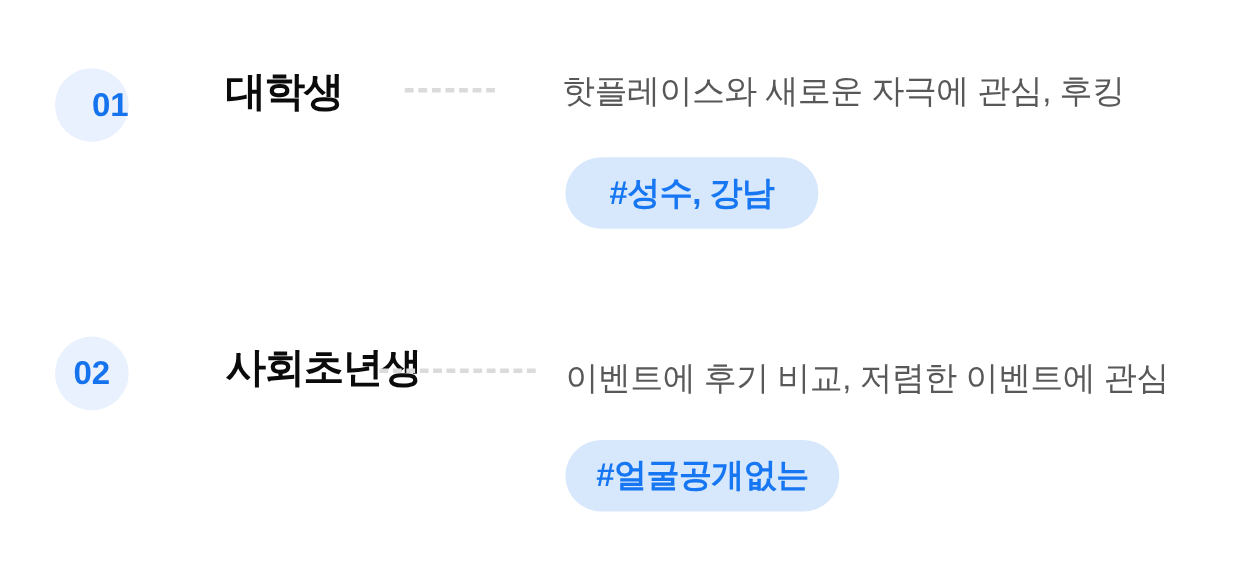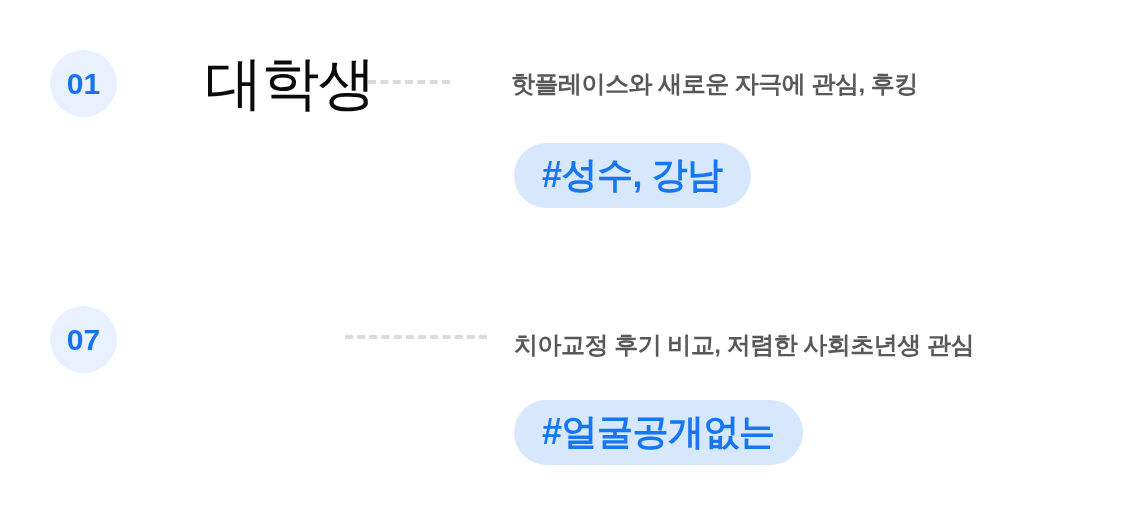--- a/index.html
+++ b/index.html
@@ -26,63 +26,63 @@
     width: 67px; height: 67px;
     border-radius: 50%;
     background: var(--circle_bg);
     display: flex; align-items: center; justify-content: center;
     color: var(--accent);
     font-weight: 700;
     font-size: 30px;
   }
   .title {
     position: absolute;
-    font-weight: 400;
-    font-size: 58px;
+    font-weight: 700;
+    font-size: 37px;
     line-height: 51px;
     color: var(--title_color);
     letter-spacing: -1.5px;
     white-space: nowrap;
   }
   .title .line { display: block; }
   .dash {
     position: absolute;
     border-top: 4px dashed var(--dash_color);
     height: 0;
   }
   .desc {
     position: absolute;
-    font-size: 24px;
+    font-size: 30px;
     line-height: 38px;
-    font-weight: 700;
+    font-weight: 400;
     color: var(--desc_color);
     letter-spacing: -0.5px;
     white-space: nowrap;
   }
   .tags {
     position: absolute;
     display: flex;
     gap: 42px;
   }
   .pill {
     height: 65px;
     min-width: 230px;
     padding: 0 28px;
     border-radius: 33px;
     background: var(--pill_bg);
     color: var(--pill_text);
     font-weight: 700;
-    font-size: 36px;
+    font-size: 30px;
     letter-spacing: -0.5px;
     display: flex; align-items: center; justify-content: center;
     white-space: nowrap;
   }
 
   
-  .circle-0 { left: 50px;  top: 50px;  }
+  .circle-0 { left: 50px;  top: 62px; justify-content: flex-end;  }
   .title-0  { left: 205px; top: 57px;  }
   .dash-0   { left: 368px; top: 80px;  width: 82px; }
   .desc-0   { left: 511px; top: 65px;  }
   .tags-0   { left: 514px; top: 143px; }
 
   
   .circle-1 { left: 50px;  top: 306px; }
   .title-1  { left: 205px; top: 308px; }
   .dash-1   { left: 345px; top: 335px; width: 142px; }
   .desc-1   { left: 514px; top: 326px; }
@@ -99,23 +99,24 @@
   <div class="title title-0">
     <span class="line">대학생</span>
   </div>
   <div class="dash dash-0"></div>
   <div class="desc desc-0">핫플레이스와 새로운 자극에 관심, 후킹</div>
   <div class="tags tags-0">
     <div class="pill">#성수, 강남</div>
   </div>
 
   <div class="num-circle circle-1">
-    <span>07</span>
+    <span>02</span>
   </div>
   <div class="title title-1">
+    <span class="line">사회초년생</span>
   </div>
   <div class="dash dash-1"></div>
-  <div class="desc desc-1">치아교정 후기 비교, 저렴한 사회초년생 관심</div>
+  <div class="desc desc-1">이벤트에 후기 비교, 저렴한 이벤트에 관심</div>
   <div class="tags tags-1">
     <div class="pill">#얼굴공개없는</div>
   </div>
 
 </div>
 
 </body></html>

